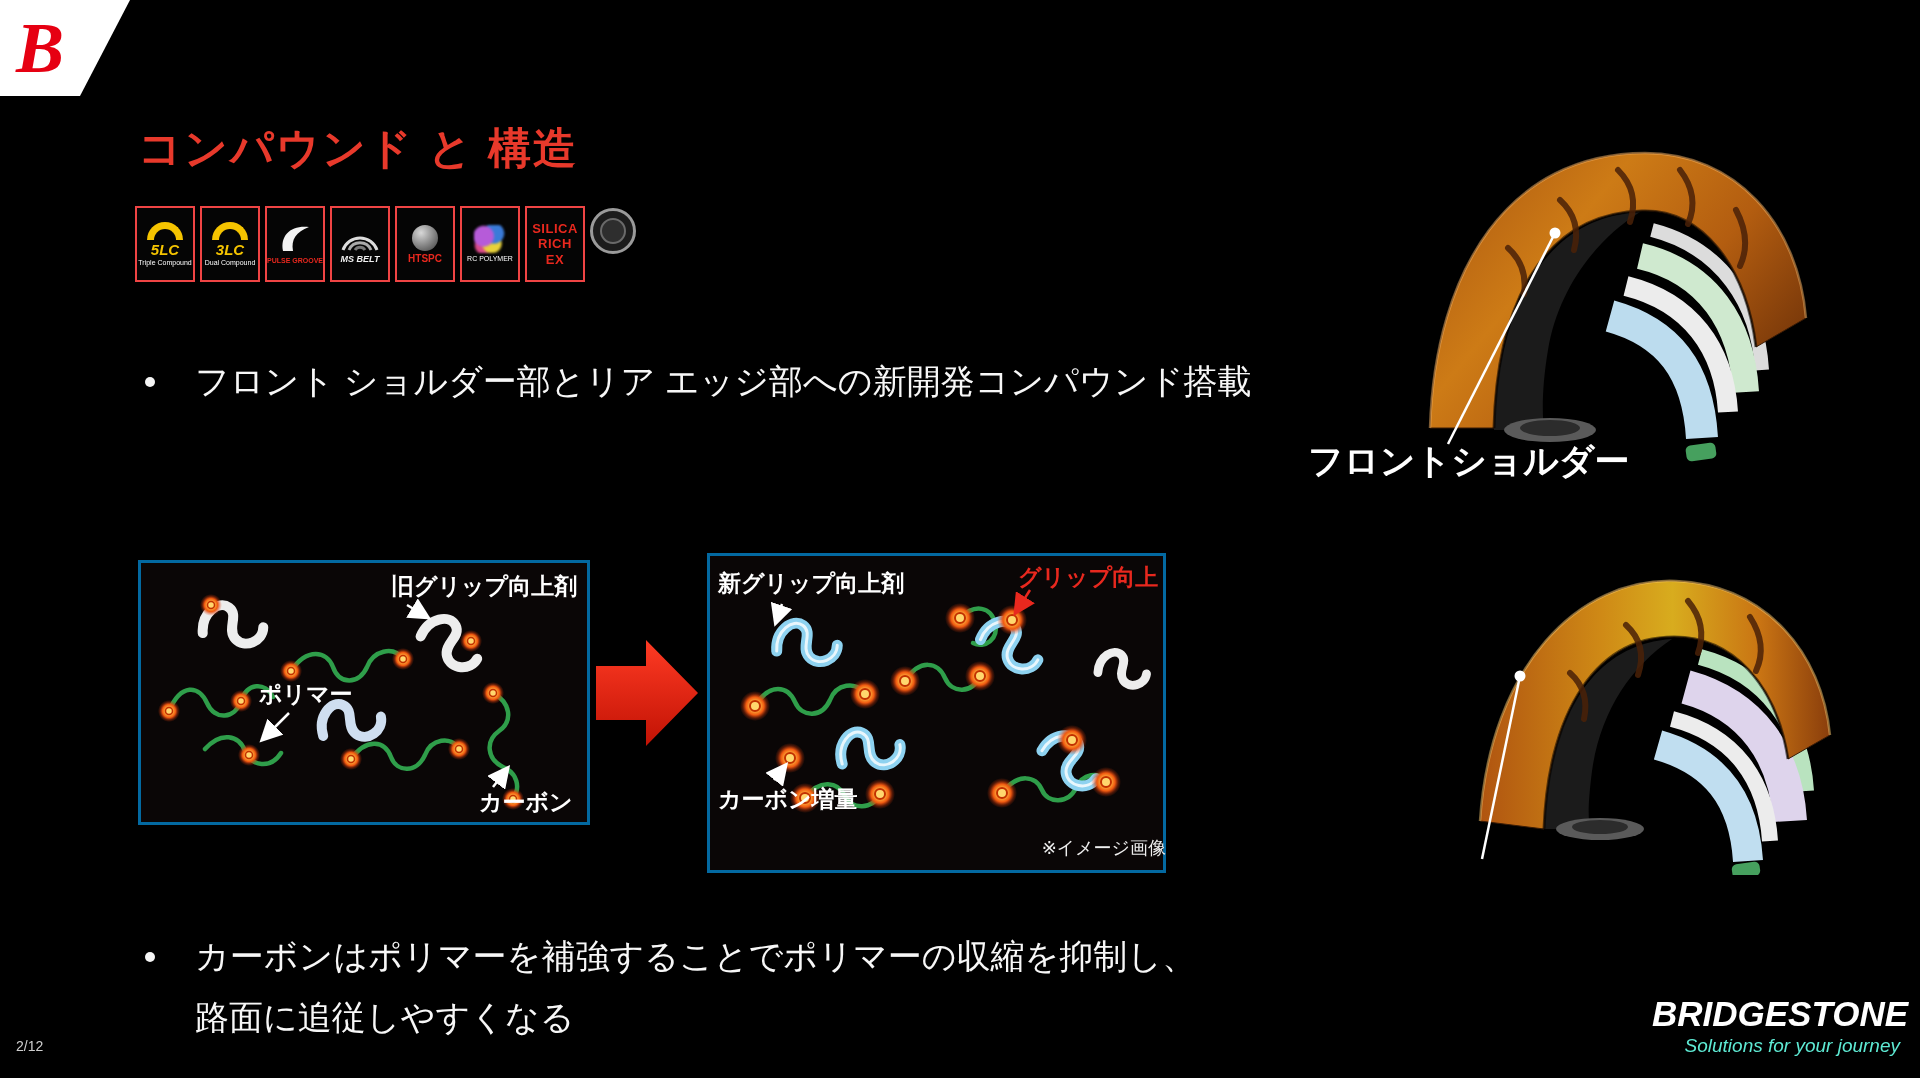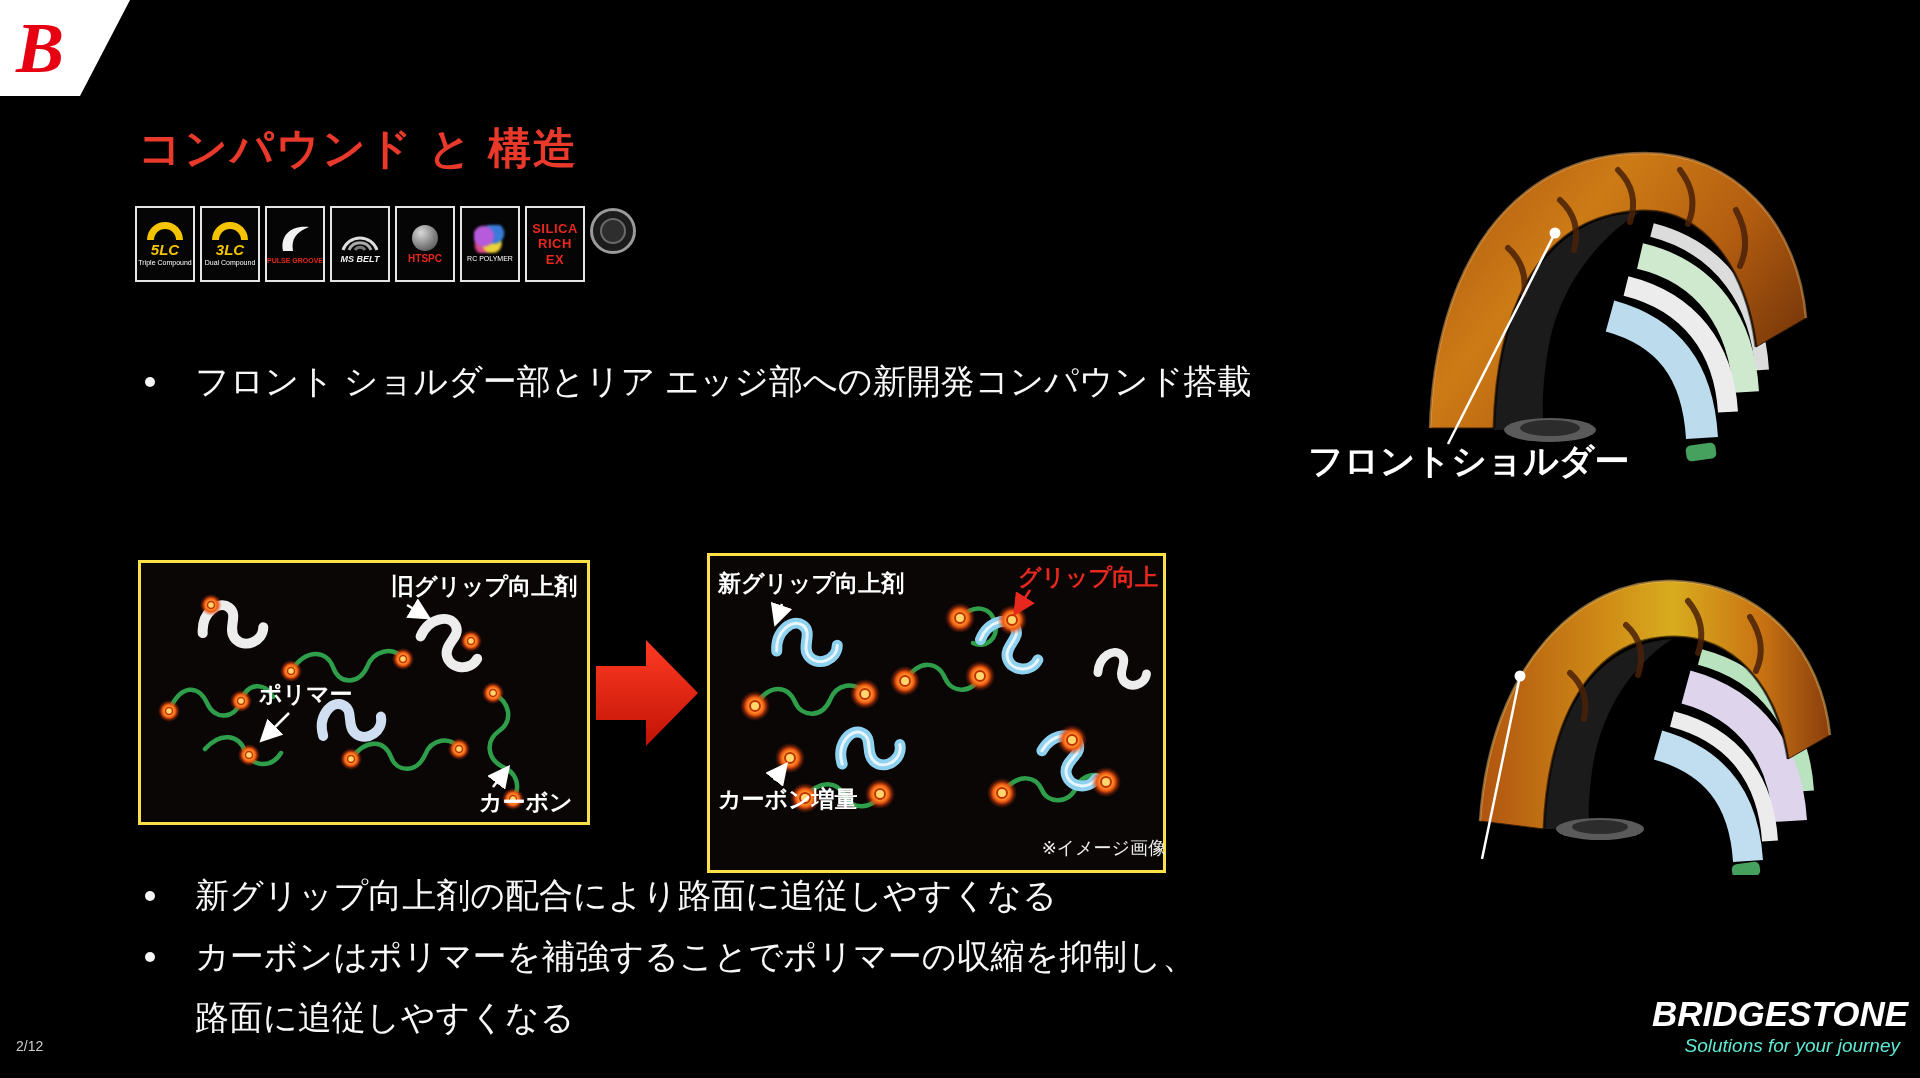--- a/index.html
+++ b/index.html
@@ -10,21 +10,21 @@
     color:#f2f2f2;
   }
   .abs { position:absolute; }
 
   
   .title { left:138px; top:120px; font-size:43px; font-weight:bold; color:#e8392b; letter-spacing:2px; }
 
   
   .badges { left:135px; top:206px; display:flex; gap:5px; align-items:flex-start; }
   .badge {
-    width:60px; height:76px; background:#050505; border:2px solid #e5e5e5;
+    width:60px; height:76px; background:#050505; border:2px solid #ef4444;
     display:flex; flex-direction:column; align-items:center; justify-content:center;
     gap:2px; overflow:hidden;
   }
   .arc { width:36px; height:18px; border:7px solid #f5c400; border-bottom:none; border-radius:20px 20px 0 0; }
   .badge-big { color:#f5c400; font-weight:bold; font-style:italic; font-size:15px; line-height:1; }
   .badge-sub { font-size:7px; color:#fff; white-space:nowrap; line-height:1.1; }
   .badge-sub.red { color:#e8281e; font-weight:bold; }
   .badge-label-white { color:#f0f0f0; font-style:italic; font-weight:bold; font-size:9px; }
   .badge-label-red { color:#e8281e; font-weight:bold; font-size:10px; }
   .htspc-ball { width:26px; height:26px; border-radius:50%;
@@ -41,21 +41,21 @@
     background:#1c1c1c; display:flex; align-items:center; justify-content:center; margin-top:2px; }
   .roundel-inner { width:26px; height:26px; border-radius:50%; border:2px solid #6a6a6a; background:#2e2e2e; }
 
   
   .bullet-row { left:145px; display:flex; gap:40px; align-items:flex-start; }
   .bullet-dot { width:10px; height:10px; border-radius:50%; background:#f5f5f5; margin-top:17px; flex:0 0 auto; }
   .bullet-text { font-size:34px; color:#f7f7f7; line-height:1.25; white-space:nowrap; }
   .no-dot { left:195px; }
 
   
-  .diagram-box { border:3px solid #fde047; background:#0a0606; }
+  .diagram-box { border:3px solid #0369a1; background:#0a0606; }
   .dg-label { position:absolute; font-size:23px; font-weight:bold; color:#fff; white-space:nowrap; }
   .dg-label.red { color:#e8281e; }
   .caption { left:860px; top:836px; width:306px; text-align:right; font-size:18px; color:#eee; }
 
   
   .tire-label { font-size:35px; font-weight:bold; color:#fff; white-space:nowrap; }
 
   
   .footer-brand { left:1652px; top:996px; width:248px; }
   .brand-word { font-size:35px; font-weight:bold; font-style:italic; color:#fff; letter-spacing:0px; line-height:1; }
@@ -324,24 +324,20 @@
       </g>
       <line x1="320" y1="34" x2="306" y2="56" stroke="#e8281e" stroke-width="2.5" marker-end="url(#ahR)"></line>
     </svg>
     <div class="dg-label" style="left:8px; top:12px">新グリップ向上剤</div>
     <div class="dg-label red" style="left:308px; top:6px">グリップ向上</div>
     <div class="dg-label" style="left:8px; top:228px">カーボン増量</div>
   </div>
 
   <div class="abs caption">※イメージ画像</div>
 
-  <div class="abs bullet-row" style="top:874px">
-    <div class="bullet-dot"></div>
-    <div class="bullet-text">新グリップ向上剤の配合により路面に追従しやすくなる</div>
-  </div>
   <div class="abs bullet-row" style="top:935px">
     <div class="bullet-dot"></div>
     <div class="bullet-text">カーボンはポリマーを補強することでポリマーの収縮を抑制し、</div>
   </div>
   <div class="abs bullet-text no-dot" style="top:996px">路面に追従しやすくなる</div>
 
   <svg class="abs" style="left:1390px; top:108px" width="420" height="380" viewBox="0 0 420 380">
     <defs>
       <linearGradient id="treadF" x1="0" y1="0" x2="1" y2="0.6">
         <stop offset="0" stop-color="#a85410"></stop>

